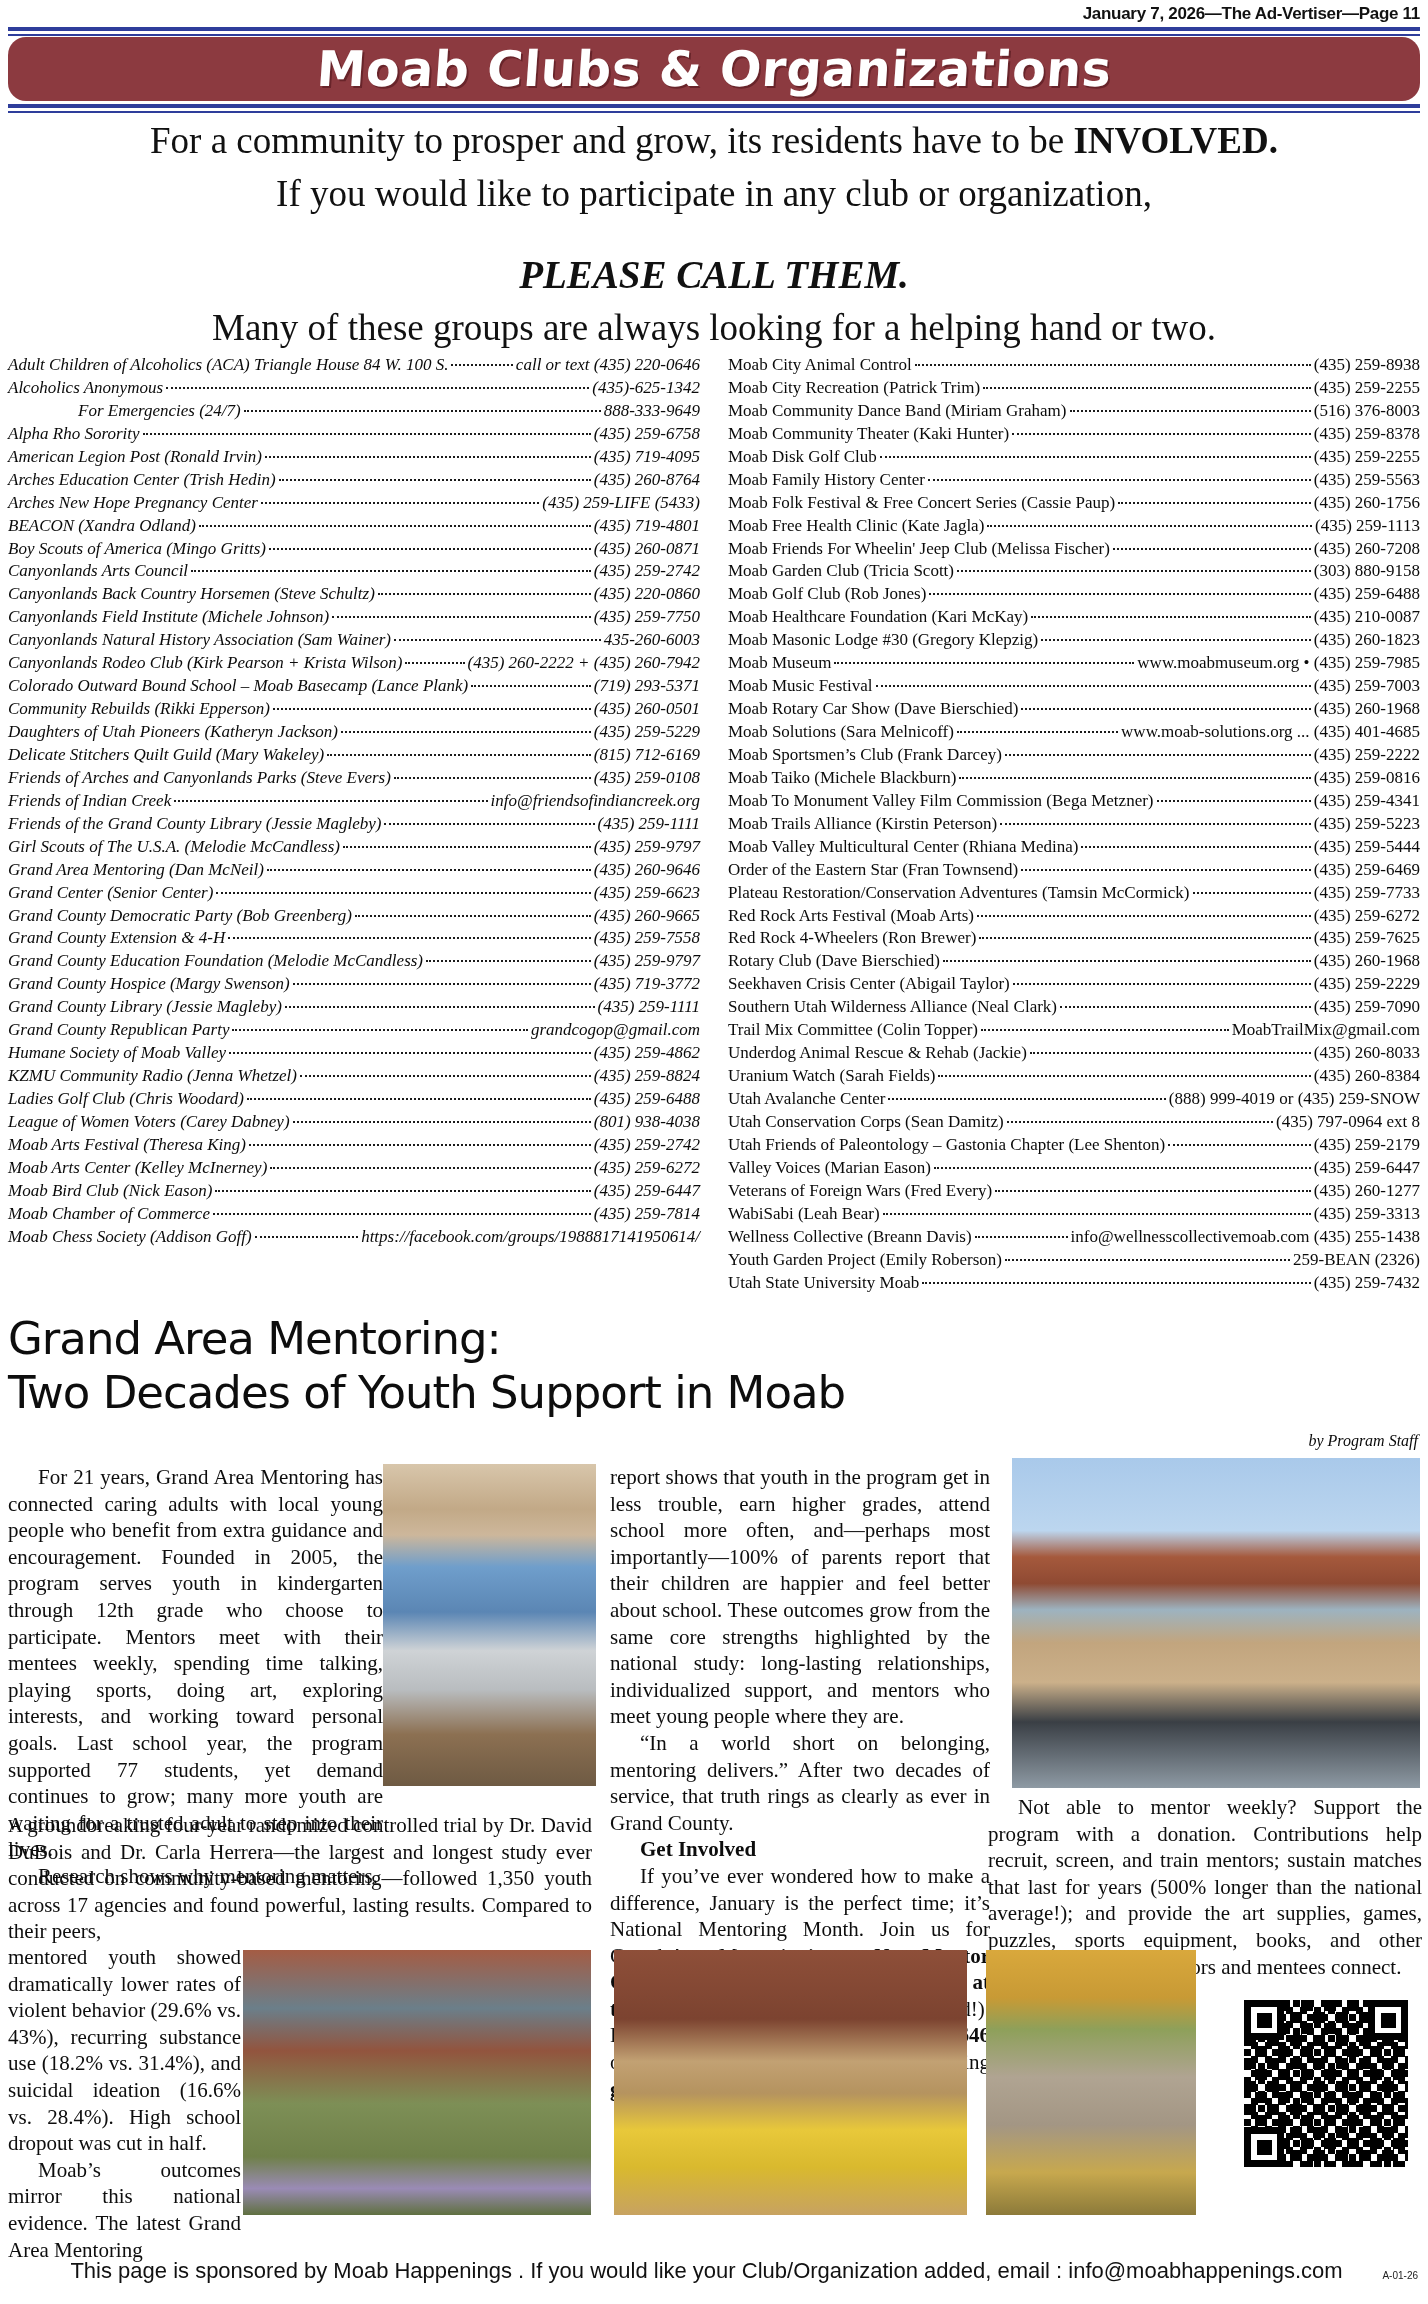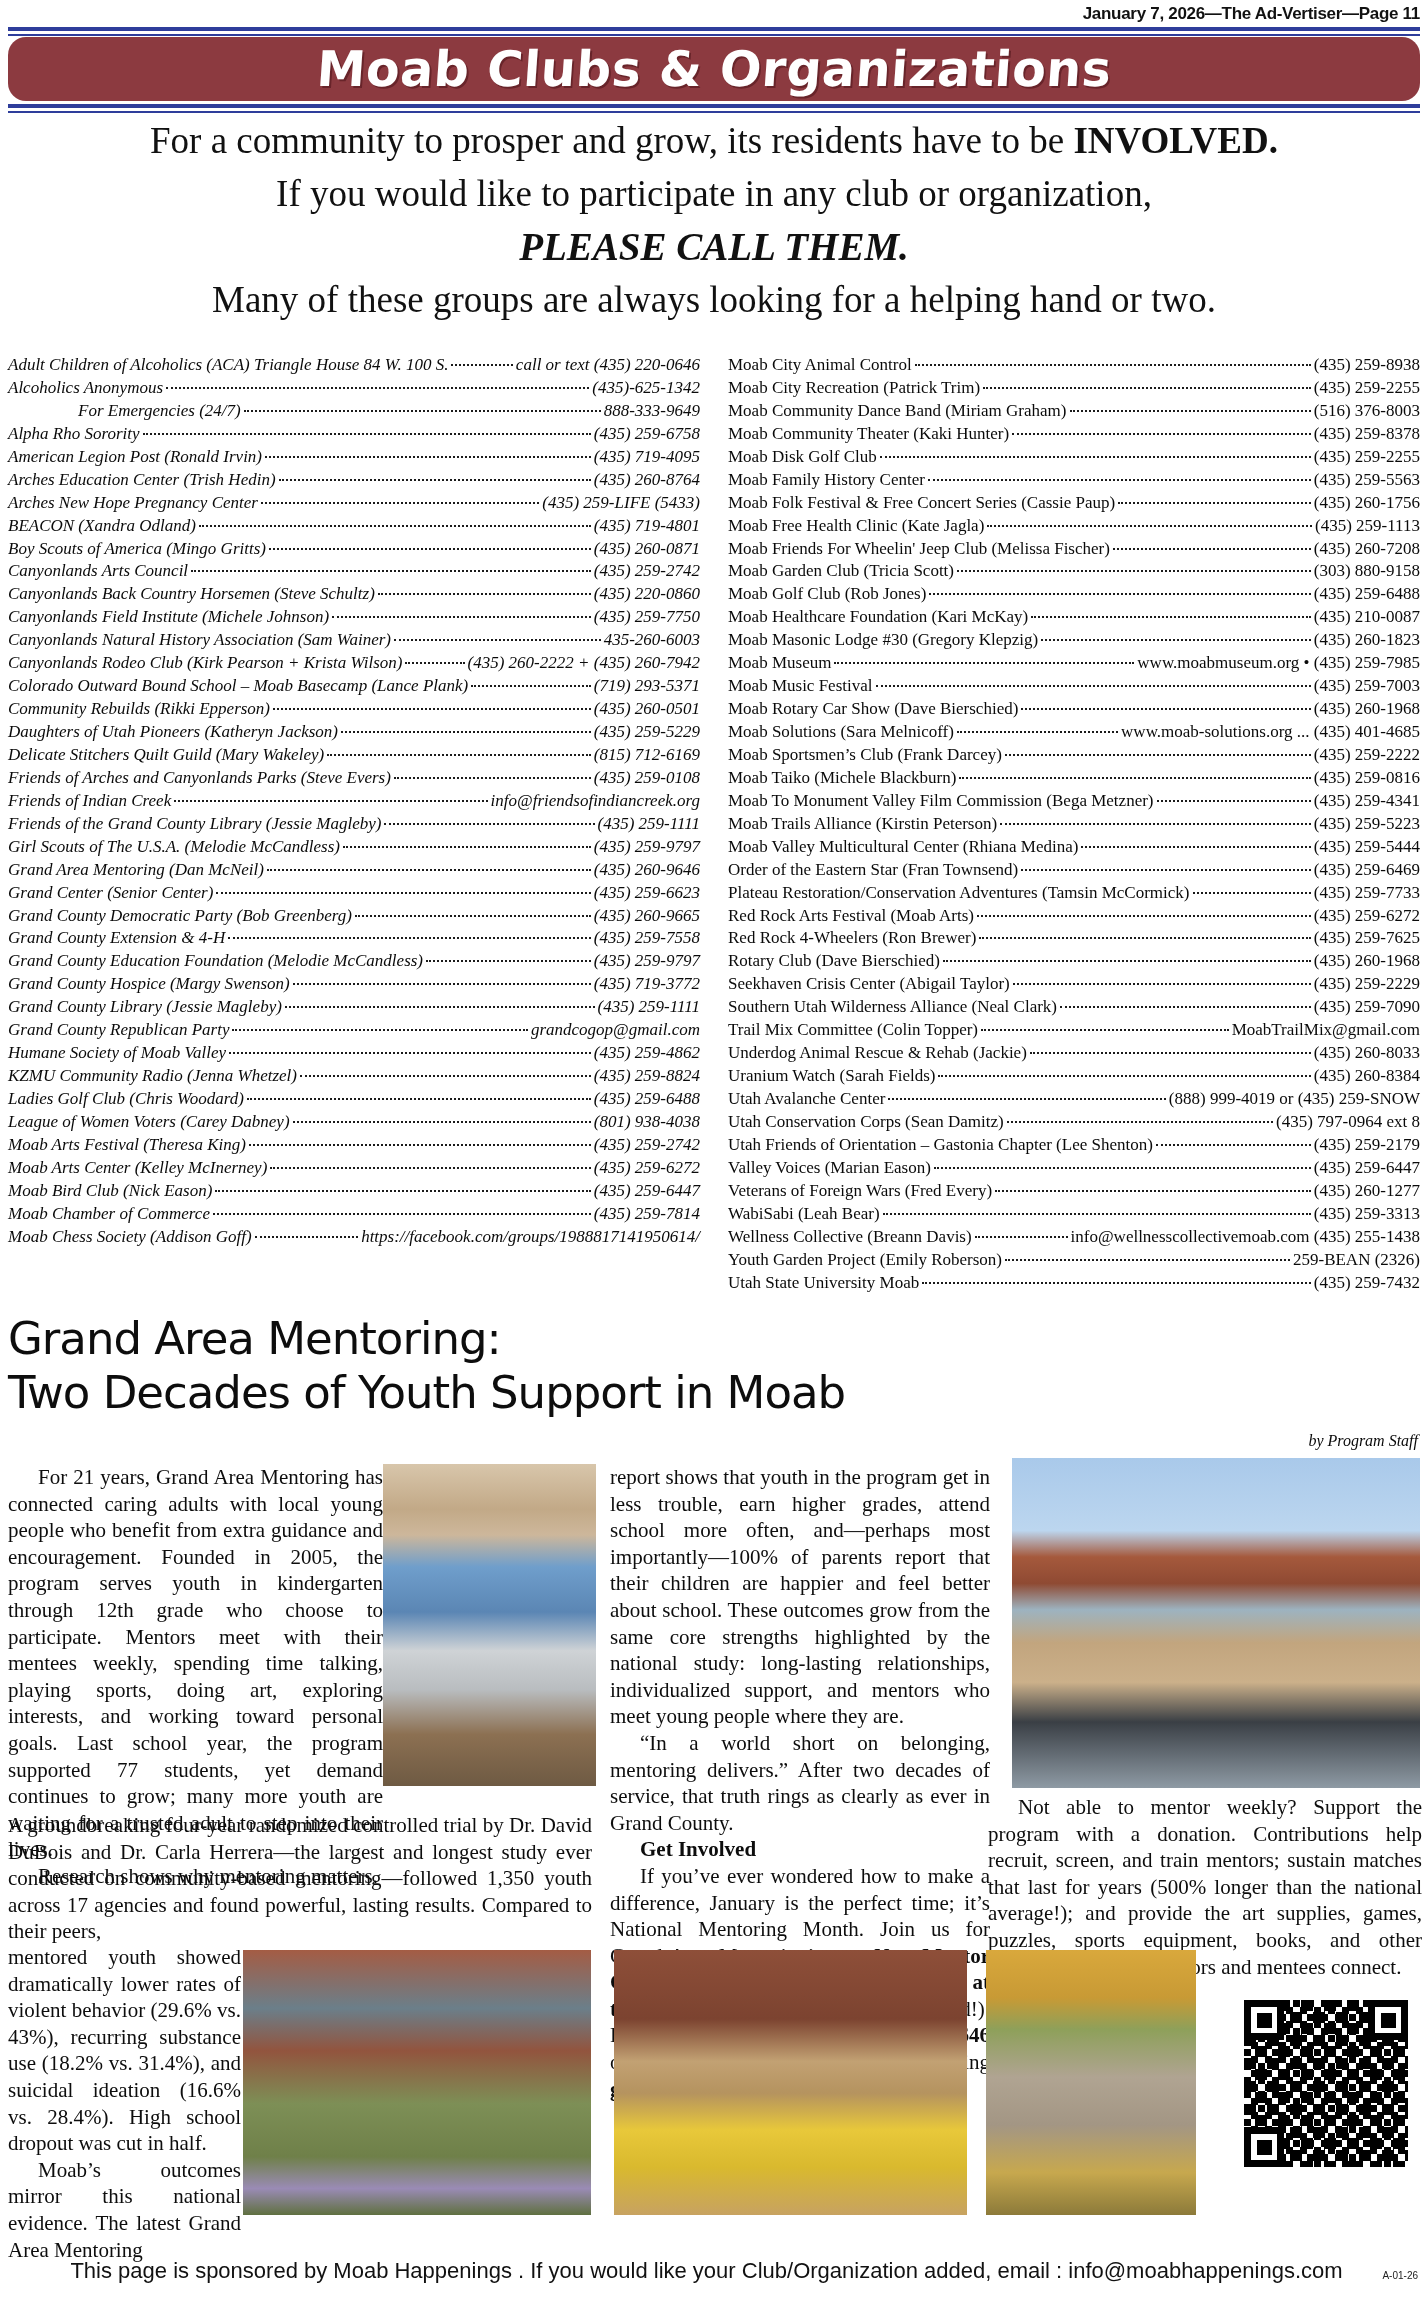--- a/index.html
+++ b/index.html
@@ -10,21 +10,21 @@
   
   .masthead { top:4px; right:8px; font-family:"Liberation Sans", sans-serif; font-weight:bold; font-size:17px; letter-spacing:-0.3px; color:#111; }
   .rule { left:8px; right:8px; height:9px; border-top:4px solid #2e3d9b; border-bottom:2px solid #2e3d9b; }
   .rule-top { top:27px; }
   .rule-bottom { top:104px; }
   .banner { left:8px; right:8px; top:37px; height:64px; background:#8c3a40; border-radius:18px; display:flex; align-items:center; justify-content:center; }
   .banner-title { font-family:"DejaVu Sans", sans-serif; font-weight:bold; font-size:49px; color:#ffffff; transform:skewX(-4deg); letter-spacing:0.5px; text-shadow:2px 2px 0 rgba(60,10,15,0.45); }
 
   
   .intro { top:114px; left:0; right:0; text-align:center; font-size:37px; line-height:53px; color:#111; }
-  .intro-line3 { font-weight:bold; font-style:italic; font-size:39px; }
+  .intro-line3 { font-weight:bold; font-style:italic; font-size:39px;margin-top:28px; }
 
   
   .dircol { top:354px; width:692px; }
   .dircol-left { left:8px;font-style:italic; }
   .dircol-right { left:728px; }
   .dir-row { display:flex; align-items:baseline; height:22.95px; font-size:17px; line-height:22.95px; white-space:nowrap; }
   .dir-name { flex:0 0 auto; }
   .dir-dots { flex:1 1 auto; min-width:10px; border-bottom:2px dotted #1a1a1a; margin:0 3px; transform:translateY(-4px); }
   .dir-val { flex:0 0 auto; }
 
@@ -528,21 +528,21 @@
       <span class="dir-val">(888) 999-4019 or (435) 259-SNOW</span>
     </div>
 
     <div class="dir-row">
       <span class="dir-name">Utah Conservation Corps (Sean Damitz)</span>
       <span class="dir-dots"></span>
       <span class="dir-val">(435) 797-0964 ext 8</span>
     </div>
 
     <div class="dir-row">
-      <span class="dir-name">Utah Friends of Orientation – Gastonia Chapter  (Lee Shenton)</span>
+      <span class="dir-name">Utah Friends of Paleontology – Gastonia Chapter  (Lee Shenton)</span>
       <span class="dir-dots"></span>
       <span class="dir-val">(435) 259-2179</span>
     </div>
 
     <div class="dir-row">
       <span class="dir-name">Valley Voices (Marian Eason)</span>
       <span class="dir-dots"></span>
       <span class="dir-val">(435) 259-6447</span>
     </div>
 

